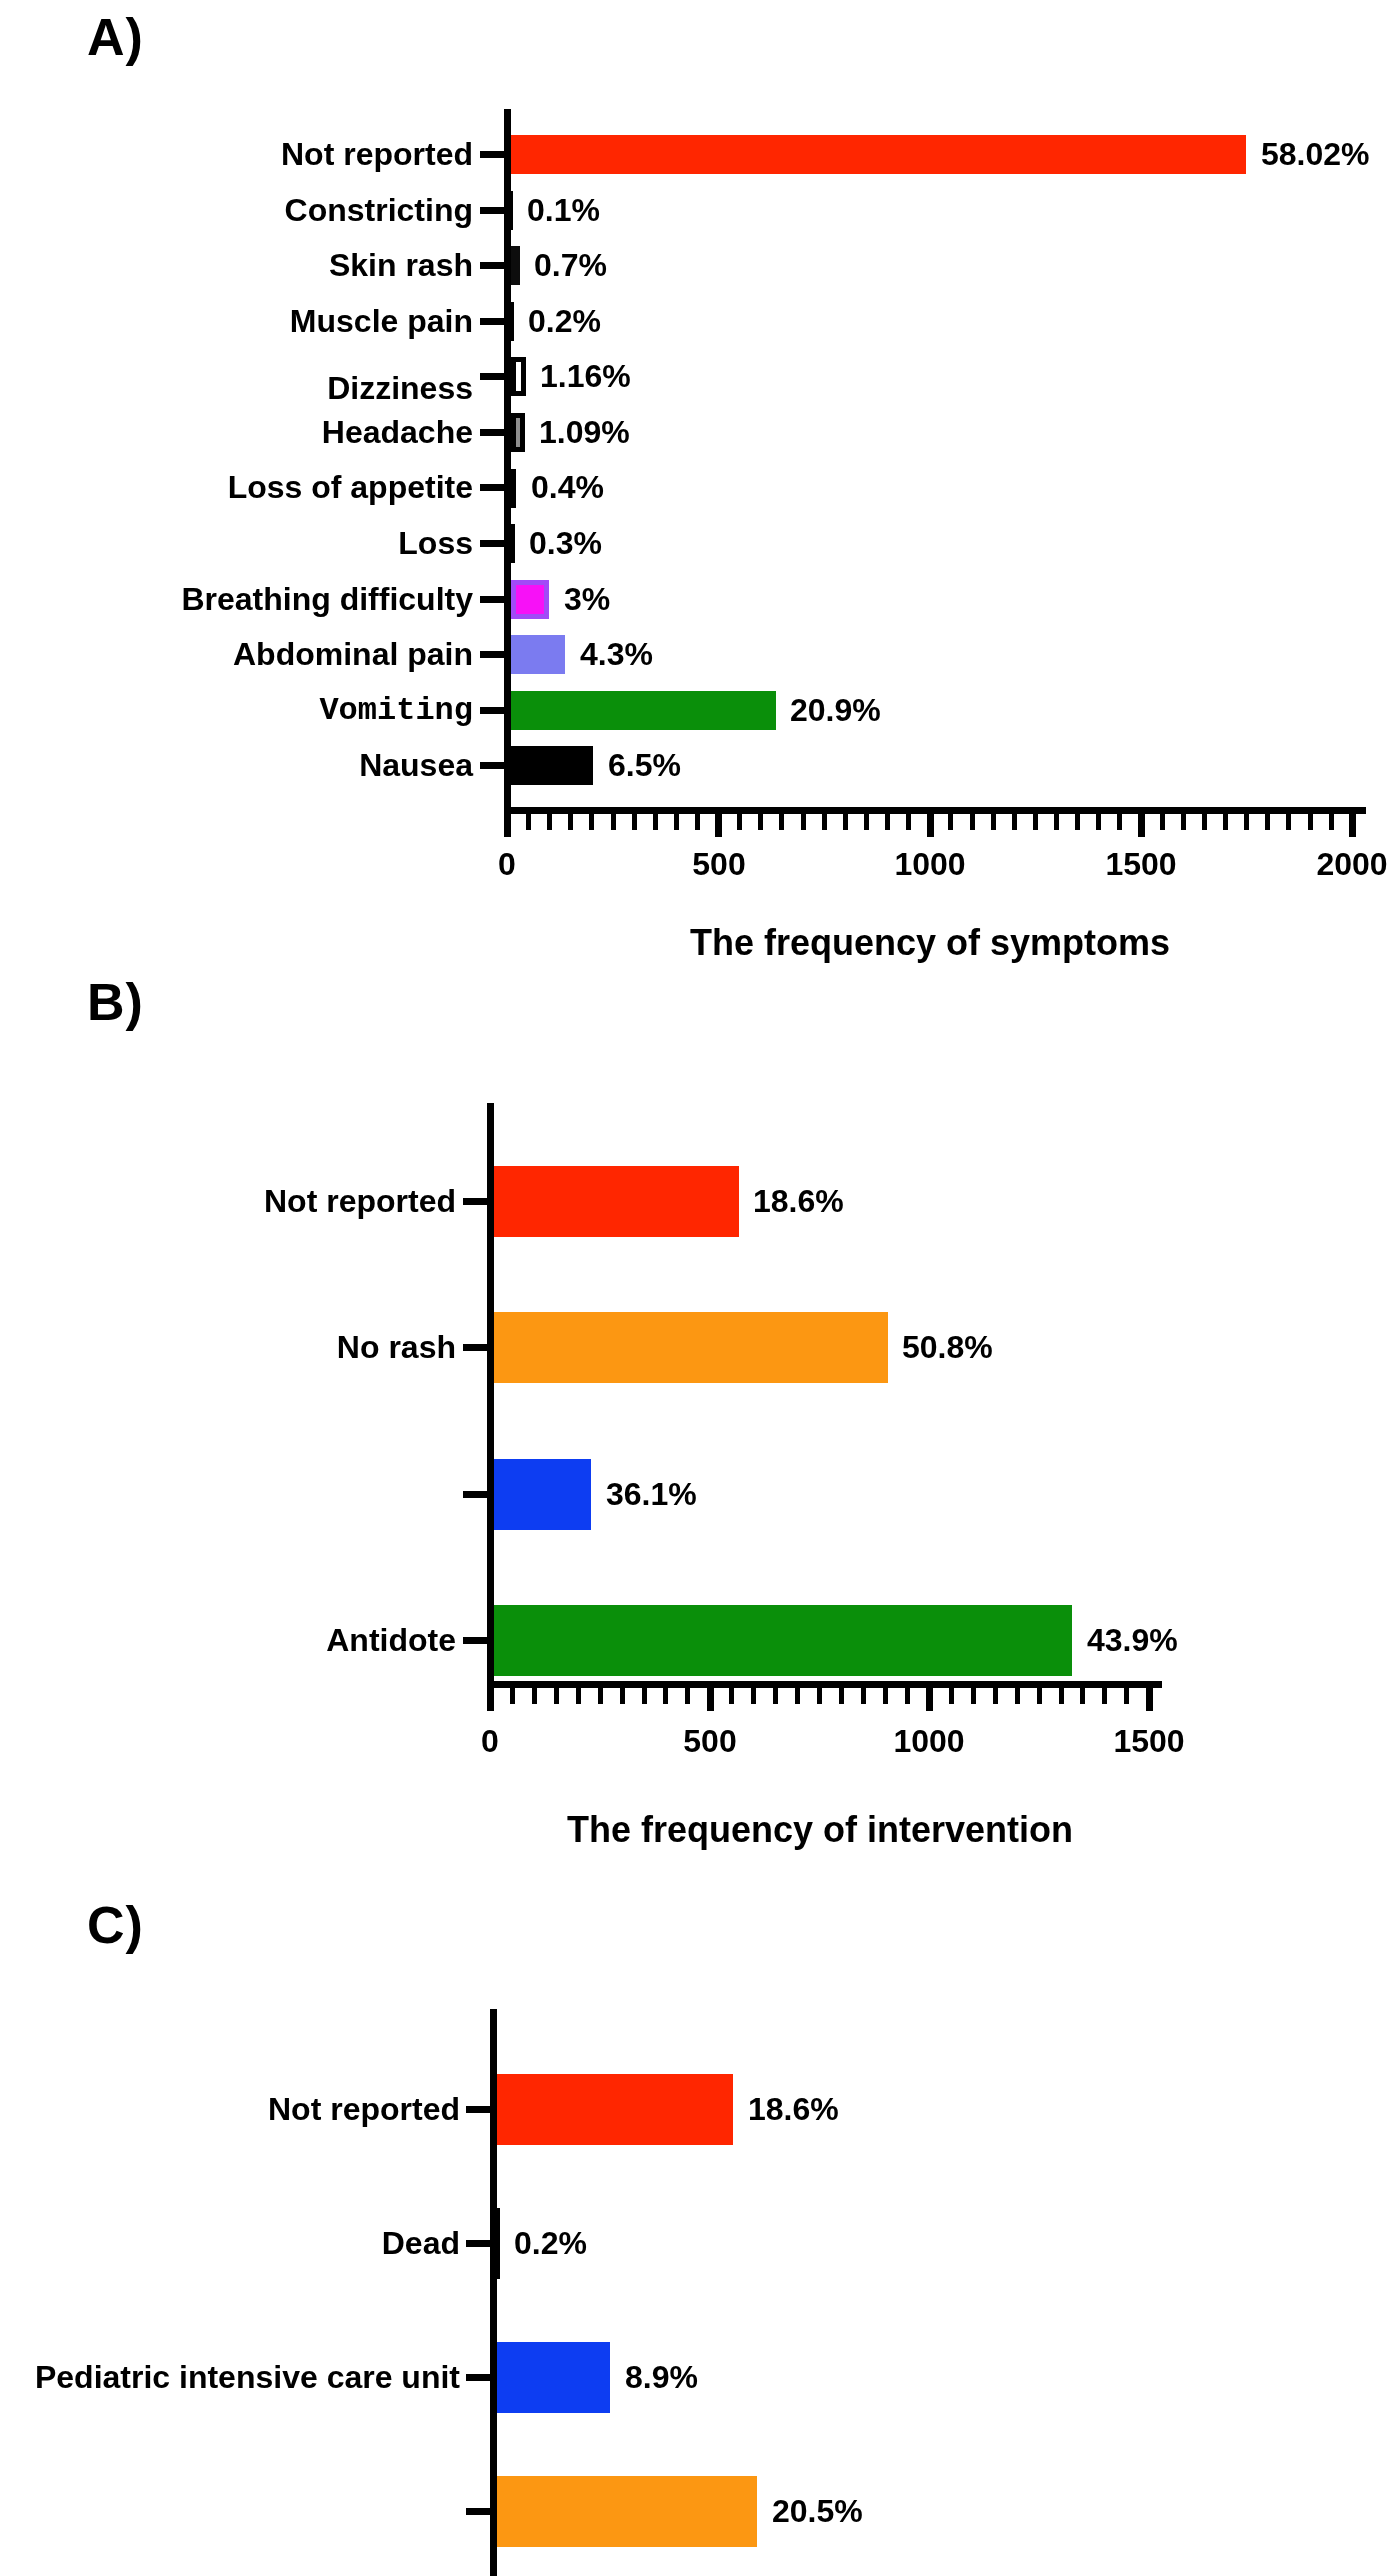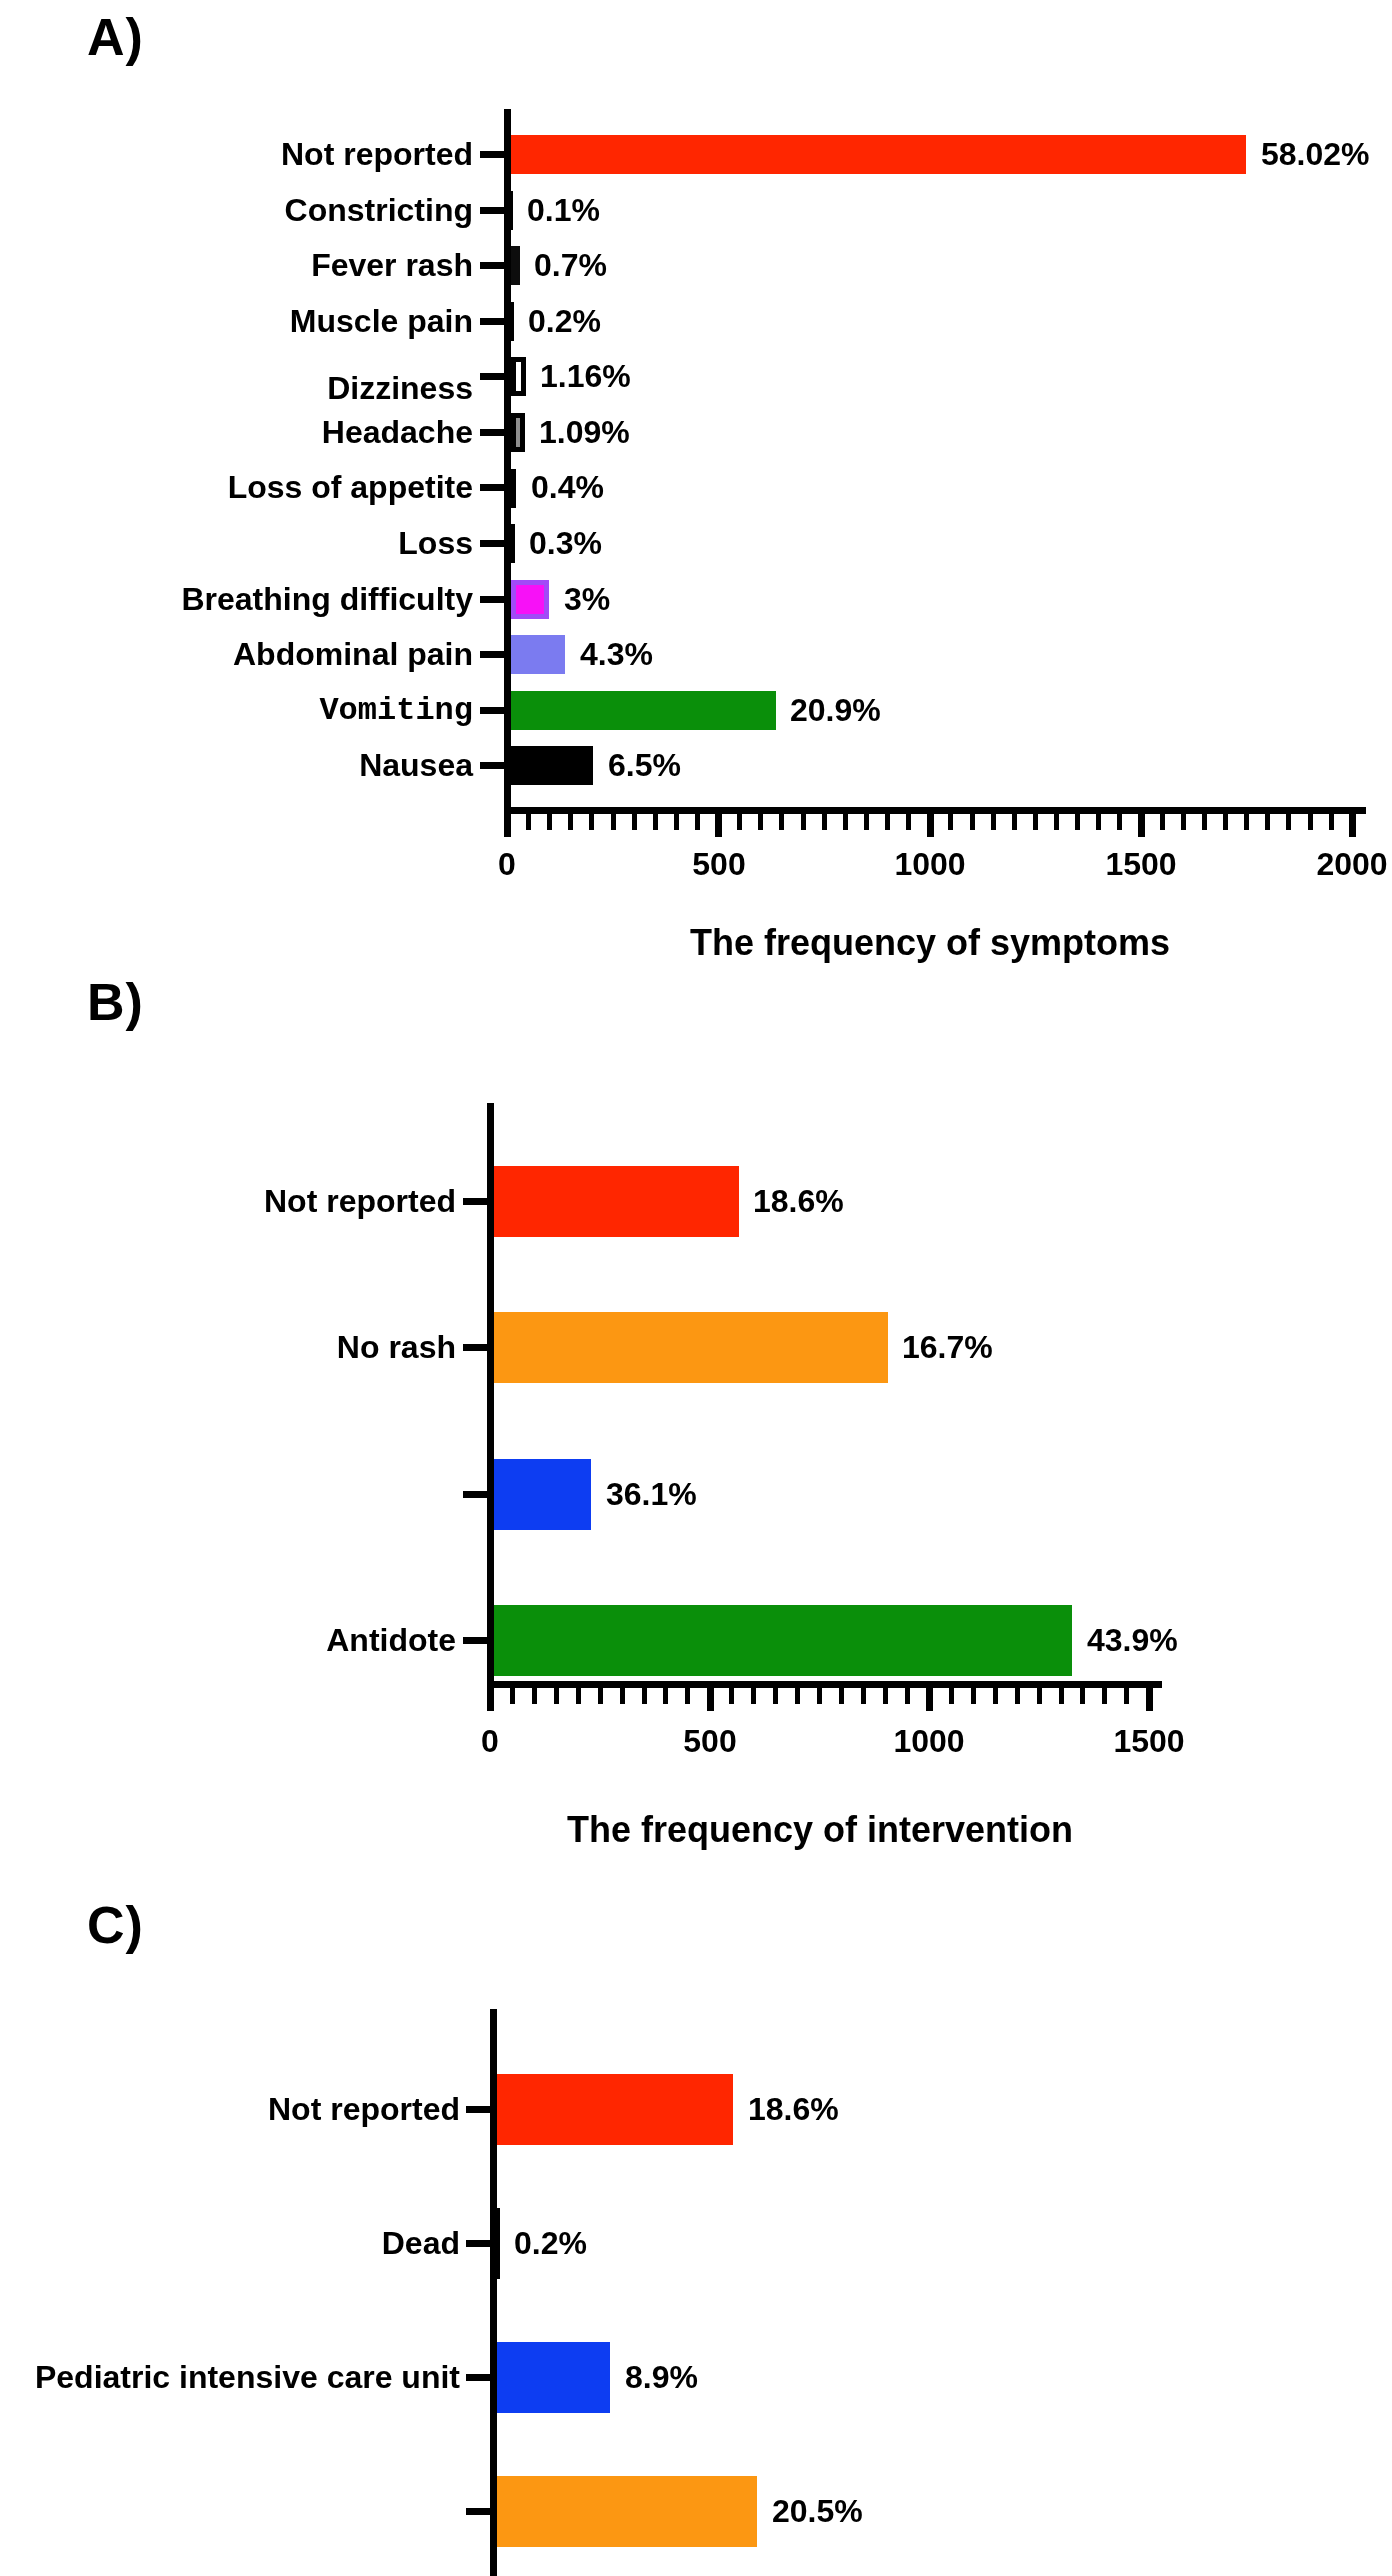--- a/index.html
+++ b/index.html
@@ -96,21 +96,21 @@
       <div class="tick-label" style="left: 1352px; top: 846px;">2000</div>
       <div class="tick" style="left: 480px; top: 151px; width: 24px; height: 7.2px;"></div>
       <div class="cat-label" style="left: 0px; top: 133px; width: 473px;">Not reported</div>
       <div class="bar" style="left: 511px; top: 135px; width: 735px; height: 39px; background: rgb(255, 38, 0);"></div>
       <div class="val-label" style="left: 1261px; top: 133px;">58.02%</div>
       <div class="tick" style="left: 480px; top: 207px; width: 24px; height: 7.2px;"></div>
       <div class="cat-label" style="left: 0px; top: 189px; width: 473px;">Constricting</div>
       <div class="bar" style="left: 511px; top: 191px; width: 1.5px; height: 39px; background: rgb(0, 0, 0);"></div>
       <div class="val-label" style="left: 527px; top: 189px;">0.1%</div>
       <div class="tick" style="left: 480px; top: 262px; width: 24px; height: 7.2px;"></div>
-      <div class="cat-label" style="left: 0px; top: 244px; width: 473px;">Fever rash</div>
+      <div class="cat-label" style="left: 0px; top: 244px; width: 473px;">Skin rash</div>
       <div class="bar" style="left: 511px; top: 246px; width: 9px; height: 39px; background: rgb(13, 13, 13);"></div>
       <div class="val-label" style="left: 534px; top: 244px;">0.7%</div>
       <div class="tick" style="left: 480px; top: 318px; width: 24px; height: 7.2px;"></div>
       <div class="cat-label" style="left: 0px; top: 300px; width: 473px;">Muscle pain</div>
       <div class="bar" style="left: 511px; top: 302px; width: 2.5px; height: 39px; background: rgb(0, 0, 0);"></div>
       <div class="val-label" style="left: 528px; top: 300px;">0.2%</div>
       <div class="tick" style="left: 480px; top: 373px; width: 24px; height: 7.2px;"></div>
       <div class="cat-label" style="left: 0px; top: 367px; width: 473px;">Dizziness</div>
       <div class="bar" style="left: 511px; top: 357px; width: 15px; height: 39px; background: rgb(255, 255, 255); border: 5.7px solid rgb(0, 0, 0);"></div>
       <div class="val-label" style="left: 540px; top: 355px;">1.16%</div>
@@ -184,21 +184,21 @@
       <div class="tick-label" style="left: 929px; top: 1723px;">1000</div>
       <div class="tick" style="left: 1146px; top: 1688px; width: 6.7px; height: 23px;"></div>
       <div class="tick-label" style="left: 1149px; top: 1723px;">1500</div>
       <div class="tick" style="left: 463px; top: 1198px; width: 24px; height: 7.2px;"></div>
       <div class="cat-label" style="left: 0px; top: 1180px; width: 456px;">Not reported</div>
       <div class="bar" style="left: 494px; top: 1166px; width: 245px; height: 71px; background: rgb(255, 38, 0);"></div>
       <div class="val-label" style="left: 753px; top: 1180px;">18.6%</div>
       <div class="tick" style="left: 463px; top: 1344px; width: 24px; height: 7.2px;"></div>
       <div class="cat-label" style="left: 0px; top: 1326px; width: 456px;">No rash</div>
       <div class="bar" style="left: 494px; top: 1312px; width: 394px; height: 71px; background: rgb(252, 151, 18);"></div>
-      <div class="val-label" style="left: 902px; top: 1326px;">16.7%</div>
+      <div class="val-label" style="left: 902px; top: 1326px;">50.8%</div>
       <div class="tick" style="left: 463px; top: 1491px; width: 24px; height: 7.2px;"></div>
       <div class="bar" style="left: 494px; top: 1459px; width: 97px; height: 71px; background: rgb(13, 61, 242);"></div>
       <div class="val-label" style="left: 606px; top: 1473px;">36.1%</div>
       <div class="tick" style="left: 463px; top: 1637px; width: 24px; height: 7.2px;"></div>
       <div class="cat-label" style="left: 0px; top: 1619px; width: 456px;">Antidote</div>
       <div class="bar" style="left: 494px; top: 1605px; width: 578px; height: 71px; background: rgb(10, 143, 10);"></div>
       <div class="val-label" style="left: 1087px; top: 1619px;">43.9%</div>
     </div>
   <div class="axis-title title-1">The frequency of intervention</div>
 

